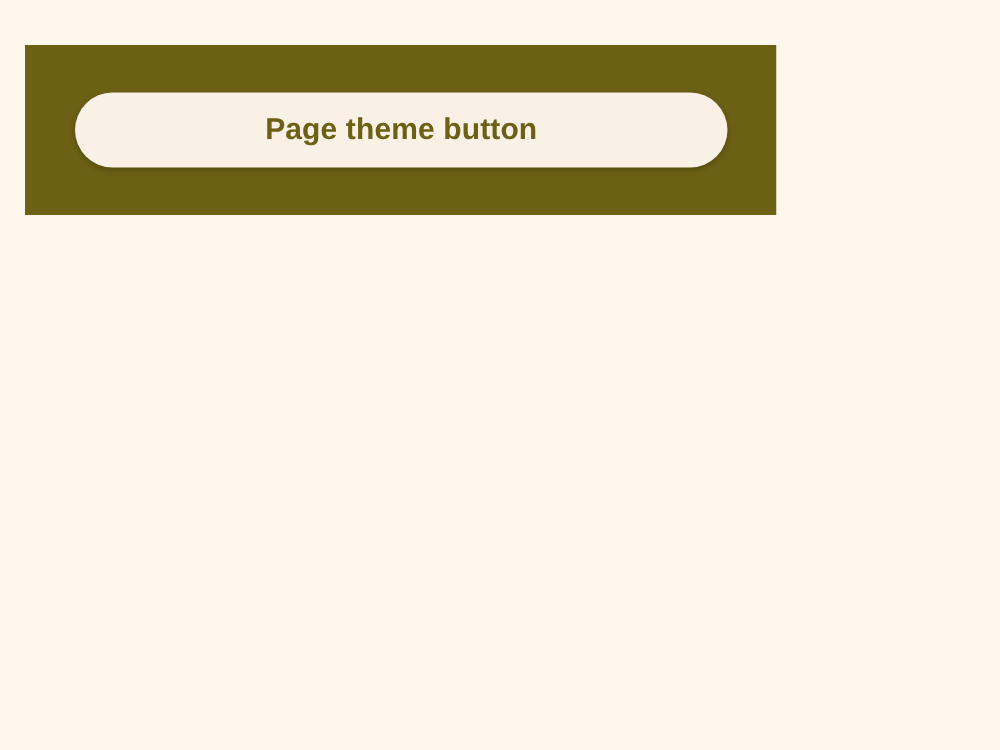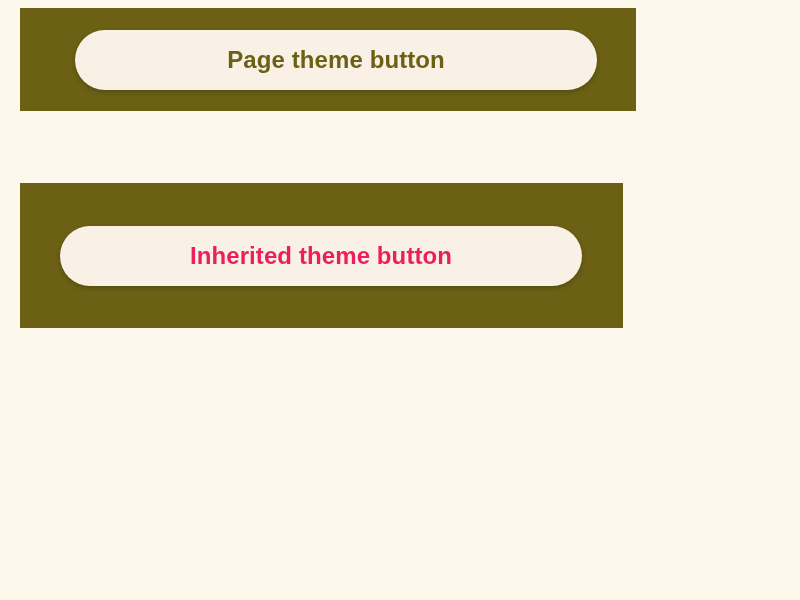--- a/index.html
+++ b/index.html
@@ -21,25 +21,24 @@
     height: 600px;
   }
   .theme-block {
     position: absolute;
     left: 20px;
     display: flex;
     align-items: center;
     justify-content: flex-start;
   }
   #block-page-theme {
-    top: 8px;
+    top: 36px;
     width: 601px;
-    height: 103px;
+    height: 136px;
     background: #6b6014;
-    padding-left: 15px;
   }
   #block-inherited-theme {
     top: 183px;
     width: 603px;
     height: 145px;
     background: #6b6014;
   }
   #block-unique-theme {
     top: 347px;
     width: 601px;
@@ -80,18 +79,15 @@
 </style>
 </head>
 <body>
 
 <div class="stage">
 
   <div class="theme-block" id="block-page-theme">
     <button class="theme-button" id="button-page-theme">Page theme button</button>
   </div>
 
-  <div class="theme-block" id="block-inherited-theme">
-    <button class="theme-button" id="button-inherited-theme">Inherited theme button</button>
-  </div>
 
 
 </div>
 
 </body></html>

